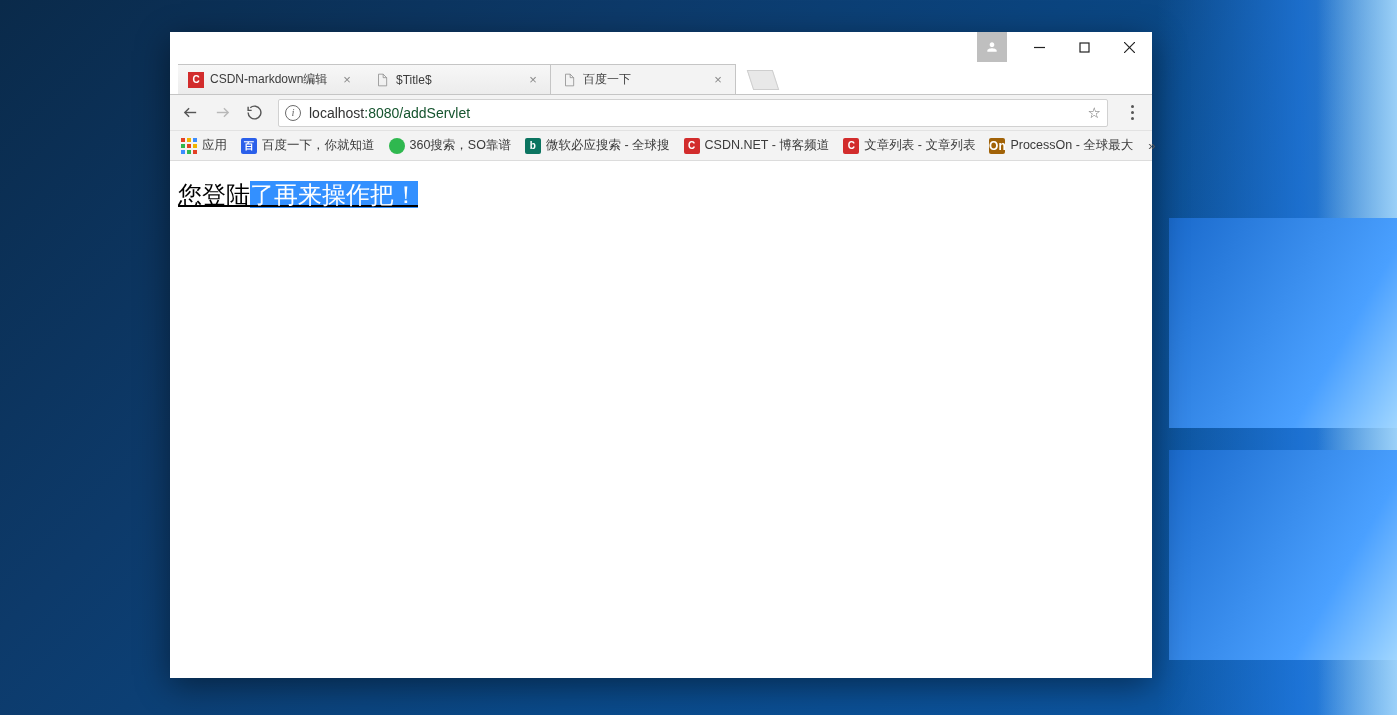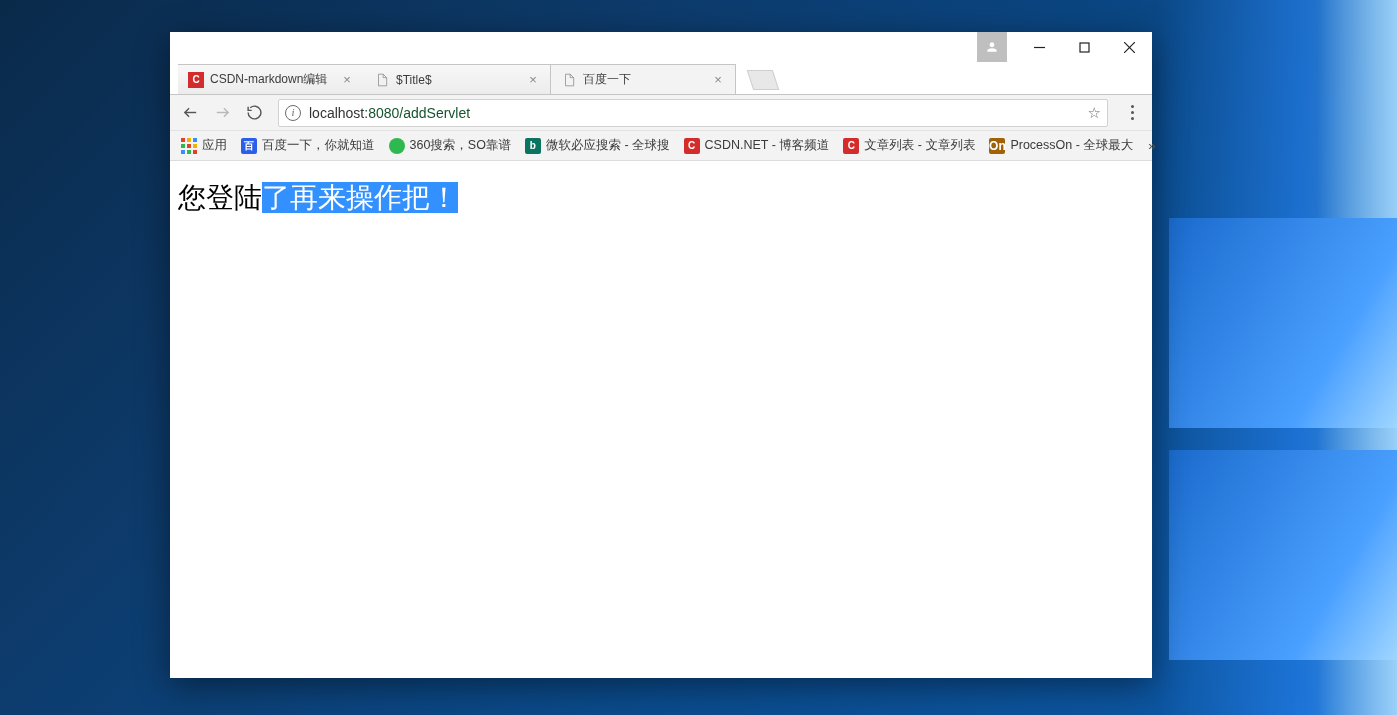--- a/index.html
+++ b/index.html
@@ -34,21 +34,21 @@
 .omnibox .url .port, .omnibox .url .path { color: #14532d; }
 .omnibox .star { color: #6b6b6b; font-size: 15px; cursor:pointer; }
 .menu-btn { width: 28px; height: 28px; display: flex; align-items: center; justify-content: center; color: #555; cursor: pointer; }
 .menu-dots { display: flex; flex-direction: column; gap: 3px; }
 .menu-dots span { width: 3px; height: 3px; background: #555; border-radius: 50%; }
 .bookmarks { height: 30px; background: #f3f3f3; display: flex; align-items: center; padding: 0 6px; gap: 4px; border-bottom: 1px solid #dcdcdc; font-size: 12.5px; color: #3a3a3a; }
 .bm { display: flex; align-items: center; padding: 0 5px; height: 24px; cursor: pointer; border-radius: 2px; white-space: nowrap; }
 .bm .ic { width: 16px; height: 16px; margin-right: 5px; flex-shrink:0; display:flex; align-items:center; justify-content:center; font-size:10px; font-weight:bold; color:#fff; border-radius:2px; }
 .bm-overflow { margin-left: auto; font-size: 13px; color: #555; padding: 0 6px; cursor:pointer; }
 .content { flex: 1; background: #fff; padding: 18px 8px; }
-.content .msg { font-size: 28px; color: #000; }
+.content .msg { font-size: 24px; color: #000; text-decoration: underline; }
 .content .msg .sel { background: #3390ff; color: #fff; }
 .apps-ic { width:16px; height:16px; display:grid; grid-template-columns:repeat(3,4px); grid-template-rows:repeat(3,4px); gap:2px; }
 .apps-ic span{ width:4px; height:4px; }
 .file-favicon { stroke:#888; stroke-width:1.3; fill:none; }
 </style>
 </head>
 <body>
 
 <div class="desktop-light"></div>
 <div class="desktop-light2"></div>

